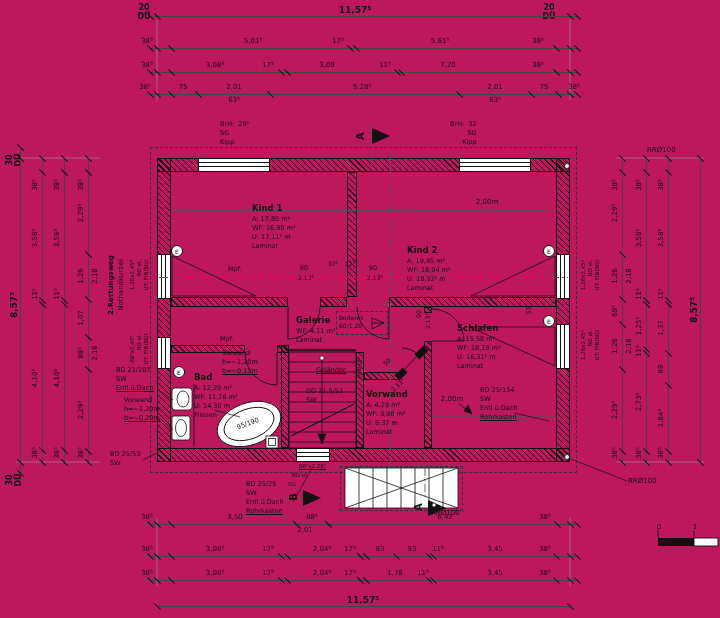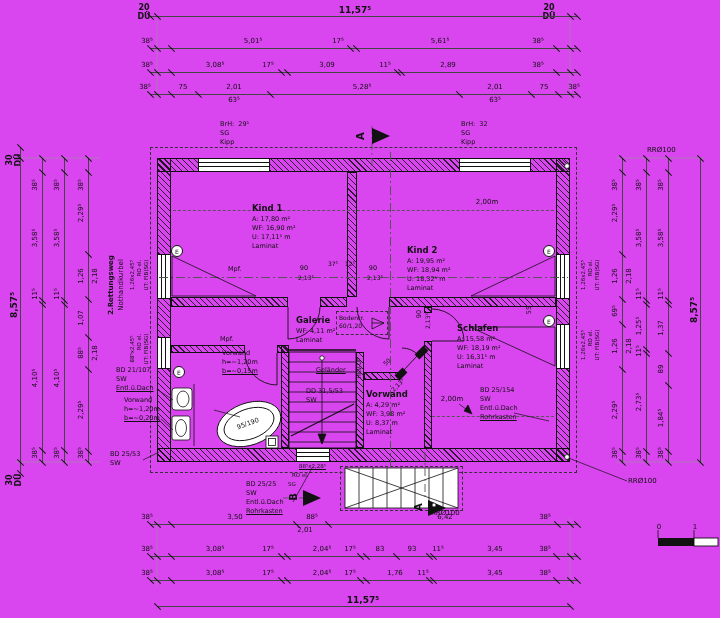--- a/index.html
+++ b/index.html
@@ -1,16 +1,16 @@
 <!DOCTYPE html>
 <html><head>
 <meta charset="utf-8">
 <style>
   html,body{margin:0;padding:0;background:#fff}
-  #canvas{position:relative;width:720px;height:618px;background:#d946ef;overflow:hidden;
+  #canvas{position:relative;width:720px;height:618px;background:#be185d;overflow:hidden;
           font-family:"DejaVu Sans",sans-serif;color:#111}
   .wall{position:absolute;box-sizing:border-box;border:1px solid #111;
         background:repeating-linear-gradient(45deg,rgba(17,17,17,.85) 0,rgba(17,17,17,.85) .8px,transparent .8px,transparent 4.2px)}
   .winH,.winV{position:absolute;box-sizing:border-box;border:1px solid #111;background-color:#fff;
         background-repeat:no-repeat}
   .winH{background-image:linear-gradient(#111,#111),linear-gradient(#111,#111);
         background-size:100% 1px,100% 1px;background-position:0 30%,0 68%}
   .winV{background-image:linear-gradient(#111,#111),linear-gradient(#111,#111);
         background-size:1px 100%,1px 100%;background-position:30% 0,68% 0}
   .dashedrect{position:absolute;box-sizing:border-box;border:1px dashed #333;background:transparent}
@@ -169,21 +169,21 @@
       <div class="lbl" style="font-size: 8px; font-weight: bold; left: 144px; top: 17px; transform: translate(-50%, -50%);">DÜ</div>
       <div class="lbl" style="font-size: 8px; font-weight: bold; left: 549px; top: 8px; transform: translate(-50%, -50%);">20</div>
       <div class="lbl" style="font-size: 8px; font-weight: bold; left: 549px; top: 17px; transform: translate(-50%, -50%);">DÜ</div>
       <div class="lbl" style="font-size: 8px; font-weight: bold; left: 10px; top: 160px; transform: translate(-50%, -50%) rotate(-90deg);">30</div>
       <div class="lbl" style="font-size: 8px; font-weight: bold; left: 19px; top: 160px; transform: translate(-50%, -50%) rotate(-90deg);">DÜ</div>
       <div class="lbl" style="font-size: 8px; font-weight: bold; left: 10px; top: 480px; transform: translate(-50%, -50%) rotate(-90deg);">30</div>
       <div class="lbl" style="font-size: 8px; font-weight: bold; left: 19px; top: 480px; transform: translate(-50%, -50%) rotate(-90deg);">DÜ</div>
       <div class="lbl" style="font-size: 6.5px; left: 220px; top: 120px;">BrH:  29⁵
 SG
 Kipp</div>
-      <div class="lbl" style="font-size: 6.5px; left: 461px; top: 120px;">BrH:  32
+      <div class="lbl" style="font-size: 6.5px; left: 450px; top: 120px; text-align: right;">BrH:  32
 SG
 Kipp</div>
       <div class="lbl" style="font-size: 7px; left: 647px; top: 146px;">RRØ100</div>
       <div class="lbl" style="font-size: 7px; left: 628px; top: 477px;">RRØ100</div>
       <div class="lbl" style="font-size: 7px; left: 431px; top: 509px;">RRØ100</div>
       <div class="lbl" style="font-size: 10px; font-weight: bold; left: 361px; top: 136px; transform: translate(-50%, -50%) rotate(-90deg);">A</div>
       <div class="lbl" style="font-size: 10px; font-weight: bold; left: 419px; top: 507px; transform: translate(-50%, -50%) rotate(-90deg);">A</div>
       <div class="lbl" style="font-size: 10px; font-weight: bold; left: 294px; top: 497px; transform: translate(-50%, -50%) rotate(-90deg);">B</div>
       <div class="lbl" style="font-size: 7px; font-weight: bold; left: 112px; top: 285px; transform: translate(-50%, -50%) rotate(-90deg);">2.Rettungsweg</div>
       <div class="lbl" style="font-size: 7px; left: 122px; top: 285px; transform: translate(-50%, -50%) rotate(-90deg);">Nothandkurbel</div>
@@ -269,20 +269,27 @@
         <div class="room-lines">WF: 4,11 m²
 Laminat</div>
       </div>
       <div class="room-block" style="left: 457px; top: 323px;">
         <div class="room-title">Schlafen</div>
         <div class="room-lines">A: 15,58 m²
 WF: 18,19 m²
 U: 16,31⁵ m
 Laminat</div>
       </div>
+      <div class="room-block" style="left: 194px; top: 372px;">
+        <div class="room-title">Bad</div>
+        <div class="room-lines">A: 12,29 m²
+WF: 11,76 m²
+U: 14,30 m
+Fliesen</div>
+      </div>
       <div class="room-block" style="left: 366px; top: 389px;">
         <div class="room-title">Vorwand</div>
         <div class="room-lines">A: 4,29 m²
 WF: 3,98 m²
 U: 8,37 m
 Laminat</div>
       </div>
     </div>
   <div class="layer-dims" id="dims-layer">
       <div class="dim-line" style="left: 150px; top: 16px; width: 427px; height: 1px;"></div>
@@ -314,21 +321,21 @@
       <div class="tick" style="left: 397px; top: 68px;"></div>
       <div class="tick" style="left: 401px; top: 68px;"></div>
       <div class="tick" style="left: 556px; top: 68px;"></div>
       <div class="tick" style="left: 570px; top: 68px;"></div>
       <div class="tick" style="left: 577px; top: 68px;"></div>
       <div class="lbl" style="font-size: 7px; left: 147px; top: 66px; transform: translate(-50%, -50%);">38⁵</div>
       <div class="lbl" style="font-size: 7px; left: 215px; top: 66px; transform: translate(-50%, -50%);">3,08⁵</div>
       <div class="lbl" style="font-size: 7px; left: 268px; top: 66px; transform: translate(-50%, -50%);">17⁵</div>
       <div class="lbl" style="font-size: 7px; left: 327px; top: 66px; transform: translate(-50%, -50%);">3,09</div>
       <div class="lbl" style="font-size: 7px; left: 385px; top: 66px; transform: translate(-50%, -50%);">11⁵</div>
-      <div class="lbl" style="font-size: 7px; left: 448px; top: 66px; transform: translate(-50%, -50%);">2,89</div>
+      <div class="lbl" style="font-size: 7px; left: 448px; top: 66px; transform: translate(-50%, -50%);">7,20</div>
       <div class="lbl" style="font-size: 7px; left: 538px; top: 66px; transform: translate(-50%, -50%);">38⁵</div>
       <div class="dim-line" style="left: 150px; top: 94px; width: 427px; height: 1px;"></div>
       <div class="tick" style="left: 150px; top: 90px;"></div>
       <div class="tick" style="left: 157px; top: 90px;"></div>
       <div class="tick" style="left: 171px; top: 90px;"></div>
       <div class="tick" style="left: 198px; top: 90px;"></div>
       <div class="tick" style="left: 270px; top: 90px;"></div>
       <div class="tick" style="left: 459px; top: 90px;"></div>
       <div class="tick" style="left: 531px; top: 90px;"></div>
       <div class="tick" style="left: 558px; top: 90px;"></div>

